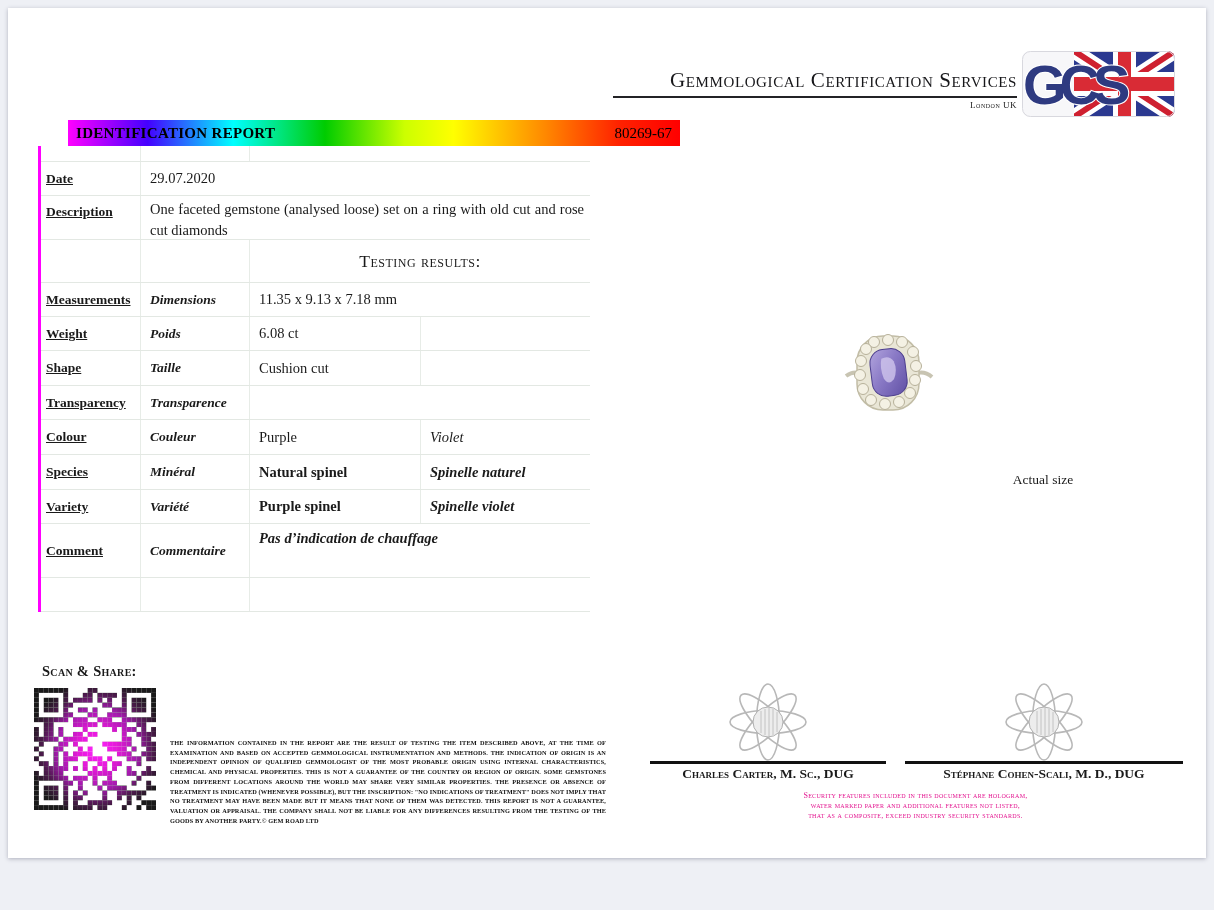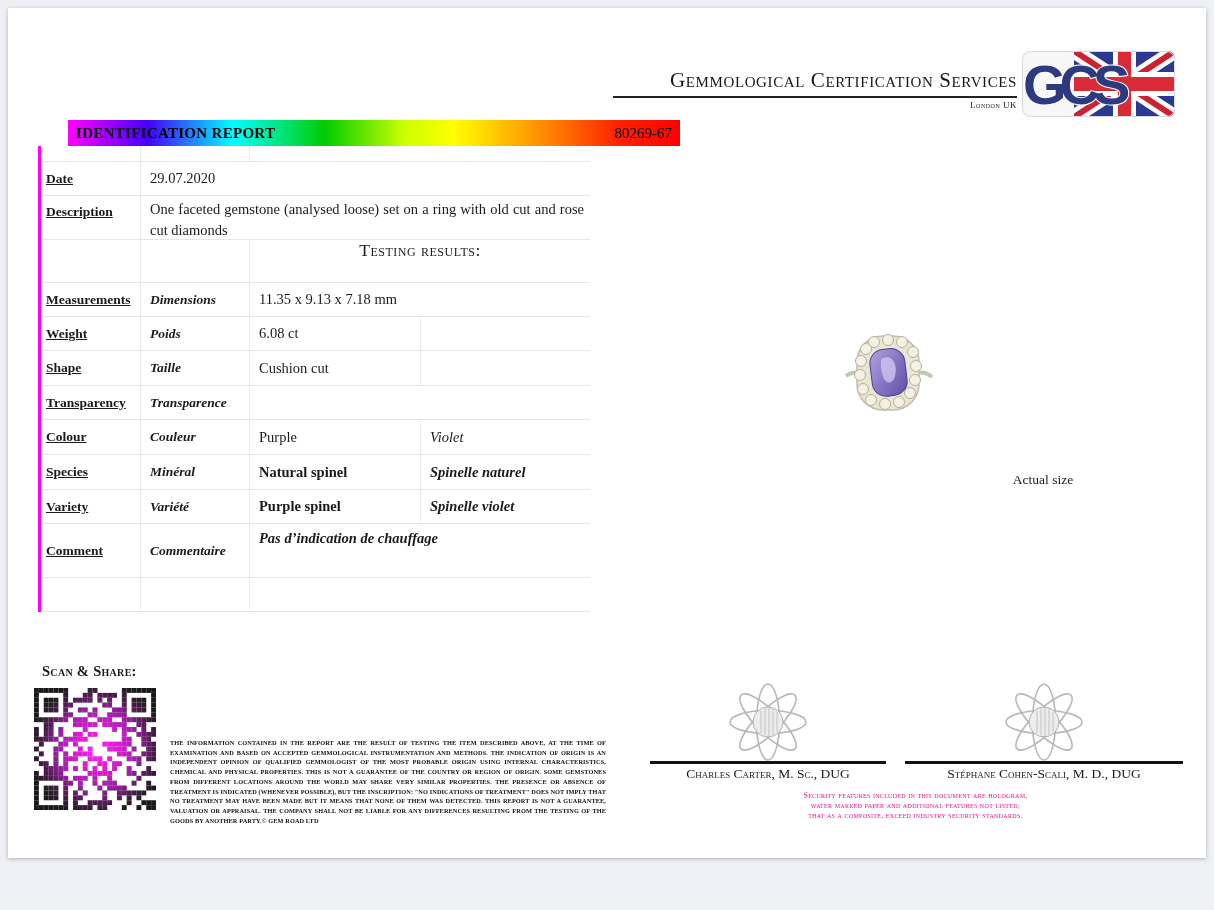--- a/index.html
+++ b/index.html
@@ -28,21 +28,21 @@
     background:linear-gradient(90deg,#ff00ff 0%,#4400ff 13%,#00ffff 27%,#00cc00 42%,#ccff00 55%,#ffff00 63%,#ff8800 78%,#ff2200 90%,#ff0000 100%);
     margin-left:30px;
   }
   .rainbow .rtitle{font-weight:bold;font-size:15px;letter-spacing:.3px;color:#000;}
   .rainbow .rnum{font-size:15px;color:#000;}
   
   .gtable{
     position:absolute;left:30px;top:138px;width:552px;box-sizing:border-box;
     border-left:3px solid #ff00ff;font-size:14.5px;
   }
-  .tr{display:flex;align-items:flex-start;border-bottom:1px solid #e3e8e3;box-sizing:border-box;}
+  .tr{display:flex;align-items:center;border-bottom:1px solid #e3e8e3;box-sizing:border-box;}
   .c1{width:100px;align-self:stretch;display:flex;align-items:center;padding-left:5px;box-sizing:border-box;border-right:1px solid #e7ece7;}
   .c2{width:109px;align-self:stretch;display:flex;align-items:center;padding-left:9px;box-sizing:border-box;}
   .c3{width:171px;align-self:stretch;display:flex;align-items:center;padding-left:9px;box-sizing:border-box;}
   .c4{flex:1;align-self:stretch;display:flex;align-items:center;padding-left:9px;box-sizing:border-box;}
   .vline{border-right:1px solid #e7ece7;}
   .cspan{flex:1;align-self:stretch;display:flex;align-items:center;padding-left:9px;padding-right:6px;box-sizing:border-box;}
   .lbl{font-weight:bold;font-size:13.5px;text-decoration:underline;}
   .lblfr{font-weight:bold;font-style:italic;font-size:13.5px;}
   .val{}
   .valfr{font-style:italic;}
@@ -66,21 +66,21 @@
     position:absolute;left:162px;top:730px;width:436px;
     font-size:6.3px;font-weight:bold;line-height:9.7px;text-align:justify;color:#111;
     letter-spacing:.1px;
   }
   
   .sig{position:absolute;top:672px;text-align:center;}
   .sig-left{left:642px;width:236px;}
   .sig-right{left:897px;width:278px;}
   .sig-icon{display:block;margin:0 auto;}
   .sig-line{border-top:3px solid #121212;margin-top:-3px;}
-  .sig-name{font-variant:small-caps;font-weight:normal;font-size:13.5px;margin-top:2px;white-space:nowrap;}
+  .sig-name{font-variant:small-caps;font-weight:bold;font-size:13.5px;margin-top:2px;white-space:nowrap;}
   .security{
     position:absolute;left:640px;top:783px;width:535px;text-align:center;
     font-variant:small-caps;font-size:8px;line-height:10px;letter-spacing:.3px;
   }
 </style>
 </head>
 <body>
 
 <div class="page">
 

